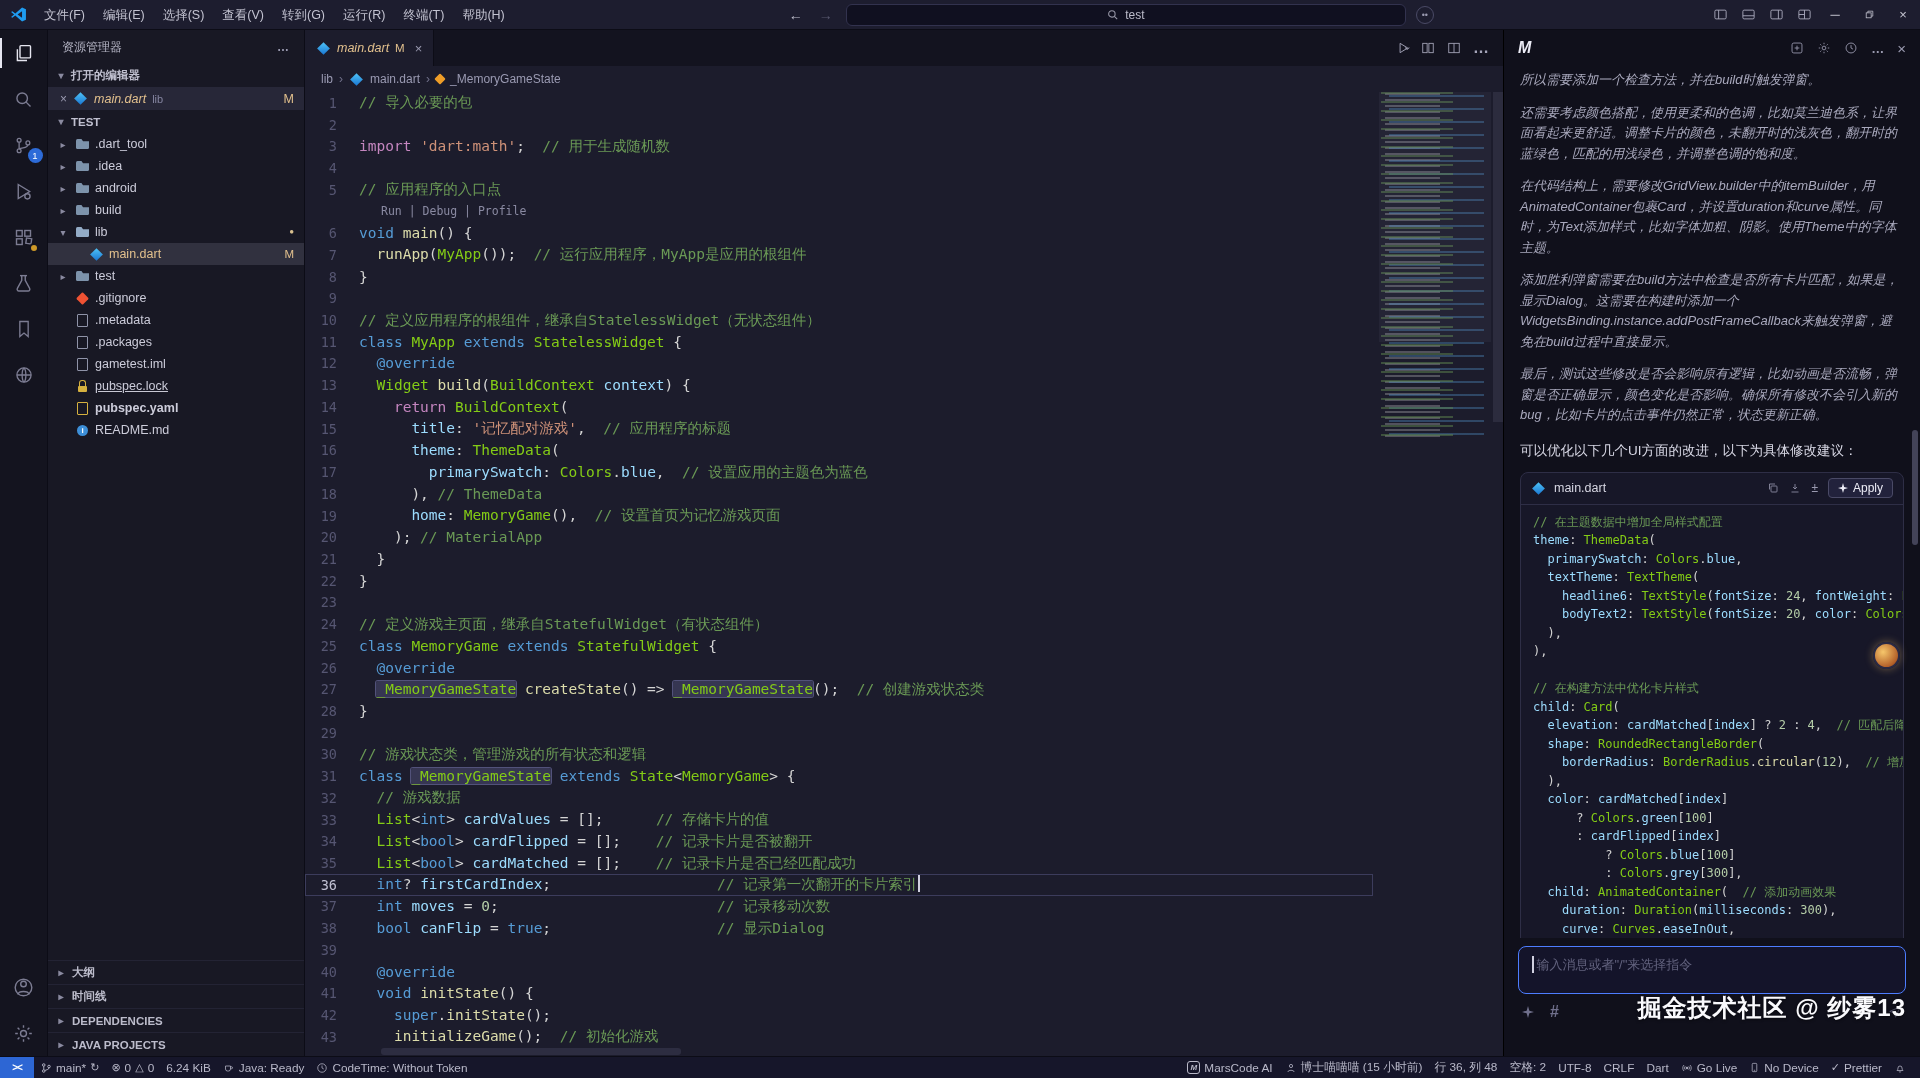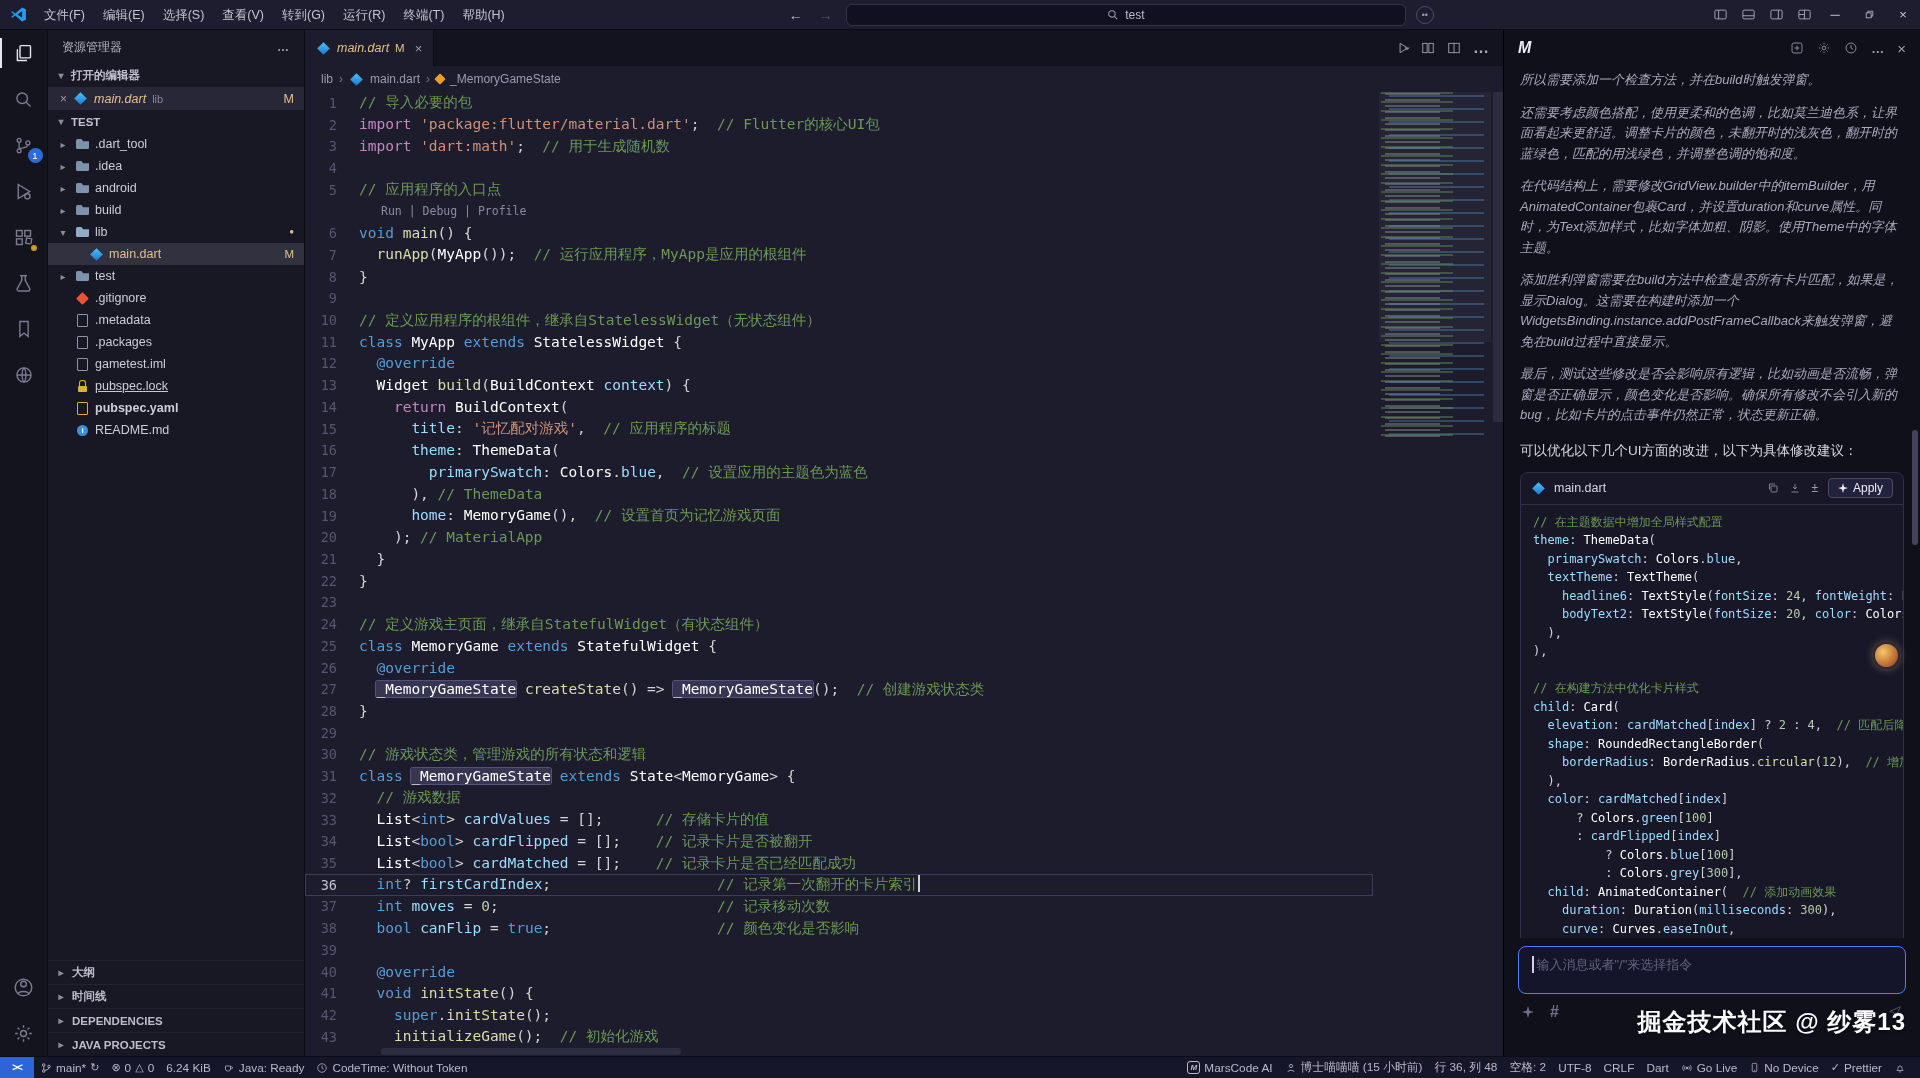--- a/index.html
+++ b/index.html
@@ -79,21 +79,21 @@
 .editor{position:relative;flex:1;overflow:hidden}
 .code{position:absolute;left:0;top:0;right:130px;bottom:9px;overflow:hidden;font-family:"DejaVu Sans Mono",monospace;font-size:14.5px}
 .crow{height:21.72px;display:flex;align-items:center}
 .crow.cur{outline:1px solid #3c3c5c;outline-offset:-1px}
 .ln{flex:none;width:54px;text-align:right;padding-right:22px;color:#565672;font-size:13.5px}
 .crow.cur .ln{color:#c2c2d4}
 .lc{white-space:pre}
 .lens-row{height:21.72px;display:flex;align-items:center;padding-left:76px;color:#8a8aa2;font-size:11.5px}
 .caret{display:inline-block;width:1.5px;height:17px;background:#d0d0e0;vertical-align:text-bottom;animation:blink 1.1s steps(1) infinite;margin-left:1px}
 @keyframes blink{50%{opacity:0}}
-.tk-c{color:#6a9955}.tk-k{color:#569cd6}.tk-kw2{color:#c586c0}.tk-s{color:#ce9178}.tk-t{color:#ffffff}.tk-f{color:#dcdcaa}.tk-v{color:#9cdcfe}.tk-num{color:#b5cea8}.tk-p{color:#d4d4d4}
+.tk-c{color:#6a9955}.tk-k{color:#569cd6}.tk-kw2{color:#c586c0}.tk-s{color:#ce9178}.tk-t{color:#84cc16}.tk-f{color:#dcdcaa}.tk-v{color:#9cdcfe}.tk-num{color:#b5cea8}.tk-p{color:#d4d4d4}
 .tk-hl{background:#363652;box-shadow:0 0 0 1px #52527a;border-radius:2px}
 .minimap{position:absolute;top:0;right:12px;width:112px;bottom:9px}
 .minimap-bars{position:absolute;inset:0 0 auto 0;height:345px;opacity:.85;background:
  repeating-linear-gradient(180deg,rgba(106,153,85,.5) 0 2px,transparent 2px 9px) 2px 0/72px 100% no-repeat,
  repeating-linear-gradient(180deg,rgba(86,156,214,.4) 0 2px,transparent 2px 13px) 10px 3px/95px 100% no-repeat,
  repeating-linear-gradient(180deg,rgba(212,212,212,.35) 0 2px,transparent 2px 6px) 6px 1px/55px 100% no-repeat}
 .minimap-viewport{position:absolute;left:0;right:0;top:0;height:250px;background:rgba(140,140,180,.07)}
 .vscroll{position:absolute;right:0;top:0;width:10px;height:330px;background:rgba(130,130,160,.16)}
 .hscroll{position:absolute;left:76px;bottom:1px;width:300px;height:7px;background:rgba(130,130,160,.18);border-radius:3px}
 
@@ -107,21 +107,21 @@
 .ai-intro{font-size:13.5px;line-height:1.6;color:#d9d9e6;margin:14px 0 10px}
 .ai-card{border:1px solid #2e2e46;border-radius:8px;background:#171728;overflow:hidden}
 .ai-card-h{height:32px;display:flex;align-items:center;gap:8px;padding:0 10px;border-bottom:1px solid #2e2e46;font-size:12.5px;color:#d6d6e2}
 .ai-card-icons{margin-left:auto;display:flex;align-items:center;gap:10px;color:#9a9ab0;font-size:12px}
 .apply-btn{display:flex;align-items:center;gap:5px;border:1px solid #4a4a66;border-radius:4px;padding:2px 9px;font-size:12px;color:#ececf6;background:#22223c}
 .ai-code{padding:8px 12px;font-family:"DejaVu Sans Mono",monospace;font-size:12px;line-height:18.5px;white-space:pre;overflow:hidden}
 .ai-inputarea{height:118px;padding:8px 14px 0;position:relative;flex:none}
 .ai-input{height:48px;border:1px solid #4d7dff;border-radius:8px;background:#14142a;display:flex;align-items:flex-start;padding:9px 12px;font-size:13px;color:#62627e;gap:3px}
 .ai-tools{height:30px;display:flex;align-items:center;gap:16px;padding:6px 4px 0;color:#70708c}
 .ai-send{margin-left:auto;color:#55556e}
-.watermark{position:absolute;right:14px;bottom:18px;font-size:24px;font-weight:700;color:#fafafd;letter-spacing:1px;text-shadow:0 1px 3px rgba(0,0,0,.55);z-index:30;white-space:nowrap}
+.watermark{position:absolute;right:14px;bottom:32px;font-size:24px;font-weight:700;color:#fafafd;letter-spacing:1px;text-shadow:0 1px 3px rgba(0,0,0,.55);z-index:30;white-space:nowrap}
 .ai-scroll{position:absolute;right:2px;top:400px;width:6px;height:115px;border-radius:3px;background:rgba(130,130,165,.45)}
 .ai-avatar{position:absolute;right:20px;top:612px;width:27px;height:27px;border-radius:50%;background:radial-gradient(circle at 35% 35%,#f6c66b,#b4622a 70%,#6d3717);border:2px solid #2a2a44;box-shadow:0 0 8px rgba(246,198,107,.4);z-index:20}
 
 
 .statusbar{position:absolute;left:0;right:0;bottom:0;height:22px;background:#16162a;border-top:1px solid #0c0c16;display:flex;align-items:center;font-size:11.8px;color:#b9b9c9;z-index:60}
 .sb-remote{width:34px;height:22px;background:#2d66d4;color:#fff;display:flex;align-items:center;justify-content:center;font-size:10px;font-weight:700;letter-spacing:-1px}
 .sb-left{display:flex;align-items:center}
 .sb-right{margin-left:auto;display:flex;align-items:center;padding-right:8px}
 .sb-item{display:flex;align-items:center;gap:4px;padding:0 6px;height:22px;white-space:nowrap}
 .sb-ic{font-size:11px}
@@ -418,21 +418,20 @@
       <span>_MemoryGameState</span>
     </div>
     <div class="editor">
       <div class="code">
           <div class="crow">
             <span class="ln">1</span>
             <span class="lc"><span class="tk-c">// 导入必要的包</span></span>
           </div>
           <div class="crow">
             <span class="ln">2</span>
-            <span class="lc"><span class="tk-kw2">import</span><span class="tk-p"> </span><span class="tk-s">'package:flutter/material.dart'</span><span class="tk-p">;  </span><span class="tk-c">// Flutter的核心UI包</span></span>
           </div>
           <div class="crow">
             <span class="ln">3</span>
             <span class="lc"><span class="tk-kw2">import</span><span class="tk-p"> </span><span class="tk-s">'dart:math'</span><span class="tk-p">;  </span><span class="tk-c">// 用于生成随机数</span></span>
           </div>
           <div class="crow">
             <span class="ln">4</span>
             <span class="lc"></span>
           </div>
           <div class="crow">
@@ -563,21 +562,21 @@
           <div class="crow cur">
             <span class="ln">36</span>
             <span class="lc"><span class="tk-p">  </span><span class="tk-k">int</span><span class="tk-p">? </span><span class="tk-v">firstCardIndex</span><span class="tk-p">;                   </span><span class="tk-c">// 记录第一次翻开的卡片索引</span><span class="caret"></span></span>
           </div>
           <div class="crow">
             <span class="ln">37</span>
             <span class="lc"><span class="tk-p">  </span><span class="tk-k">int</span><span class="tk-p"> </span><span class="tk-v">moves</span><span class="tk-p"> = </span><span class="tk-num">0</span><span class="tk-p">;                         </span><span class="tk-c">// 记录移动次数</span></span>
           </div>
           <div class="crow">
             <span class="ln">38</span>
-            <span class="lc"><span class="tk-p">  </span><span class="tk-k">bool</span><span class="tk-p"> </span><span class="tk-v">canFlip</span><span class="tk-p"> = </span><span class="tk-k">true</span><span class="tk-p">;                   </span><span class="tk-c">// 颜色变化是否影响</span></span>
+            <span class="lc"><span class="tk-p">  </span><span class="tk-k">bool</span><span class="tk-p"> </span><span class="tk-v">canFlip</span><span class="tk-p"> = </span><span class="tk-k">true</span><span class="tk-p">;                   </span><span class="tk-c">// 显示Dialog</span></span>
           </div>
           <div class="crow">
             <span class="ln">39</span>
             <span class="lc"></span>
           </div>
           <div class="crow">
             <span class="ln">40</span>
             <span class="lc"><span class="tk-p">  </span><span class="tk-k">@override</span></span>
           </div>
           <div class="crow">

